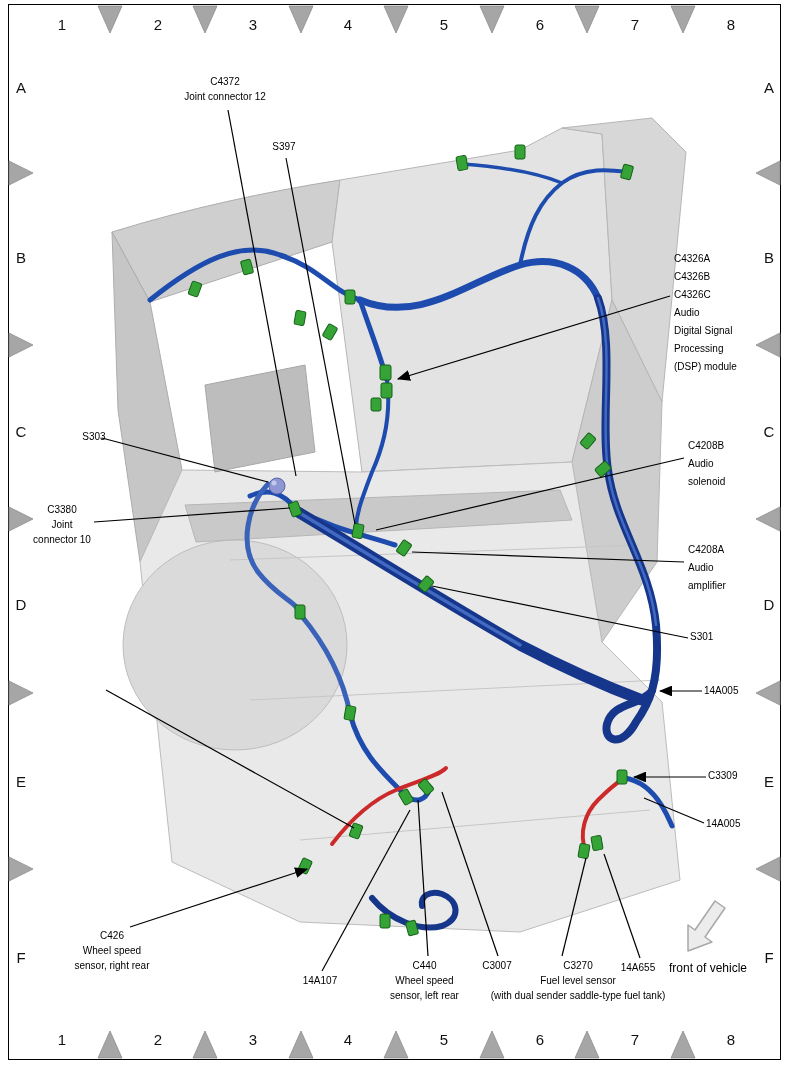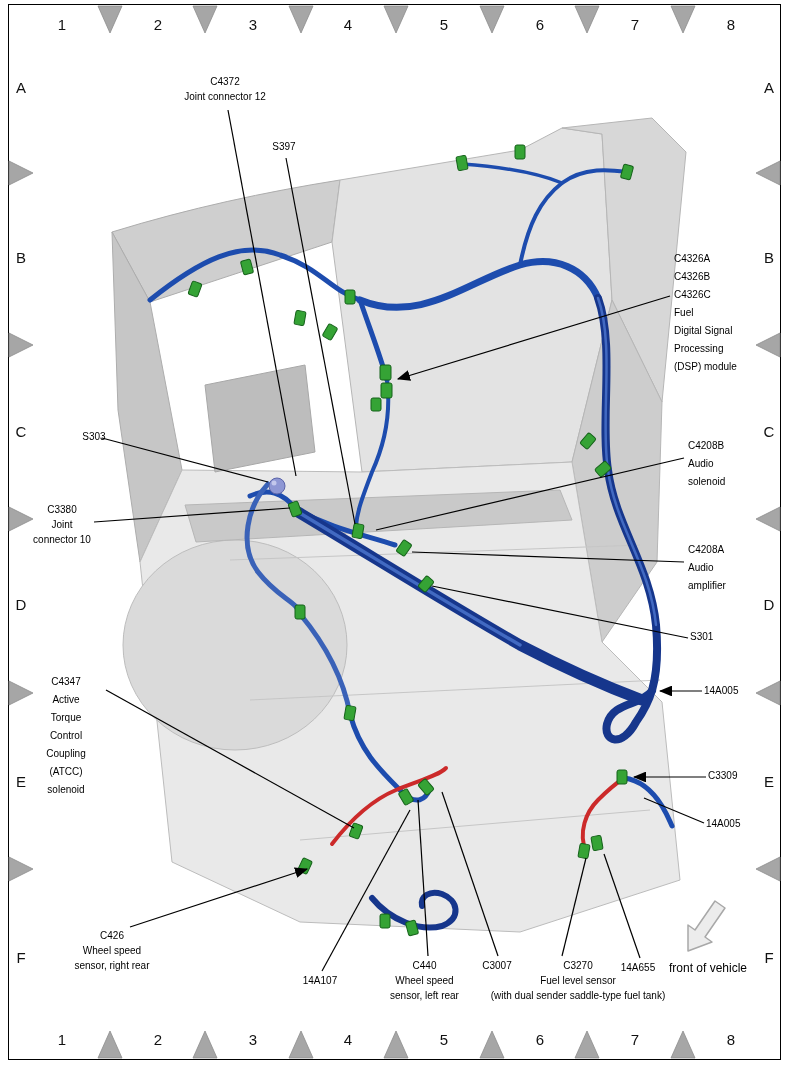--- a/index.html
+++ b/index.html
@@ -185,45 +185,38 @@
       <polygon points="715,901 695,930 688,925 688,951 712,942 705,937 725,908" fill="#ececec" stroke="#a8a8a8" stroke-width="1.5" stroke-linejoin="round"></polygon>
     </g>
   </svg>
 
   <div class="callout tc" style="left:150px;top:74px;width:150px">C4372
 Joint connector 12</div>
   <div class="callout tc" style="left:262px;top:139px;width:44px">S397</div>
   <div class="callout tl lh18" style="left:674px;top:250px;width:112px">C4326A
 C4326B
 C4326C
-Fuel
+Audio
 Digital Signal
 Processing
 (DSP) module</div>
   <div class="callout tl lh18" style="left:688px;top:437px;width:92px">C4208B
 Audio
 solenoid</div>
   <div class="callout tl lh18" style="left:688px;top:541px;width:92px">C4208A
 Audio
 amplifier</div>
   <div class="callout tl" style="left:690px;top:629px;width:52px">S301</div>
   <div class="callout tl" style="left:704px;top:683px;width:62px">14A005</div>
   <div class="callout tl" style="left:708px;top:768px;width:62px">C3309</div>
   <div class="callout tl" style="left:706px;top:816px;width:62px">14A005</div>
   <div class="callout tc" style="left:72px;top:429px;width:44px">S303</div>
   <div class="callout tc" style="left:12px;top:502px;width:100px">C3380
 Joint
 connector 10</div>
-  <div class="callout tc lh18" style="left:16px;top:673px;width:100px">C4347
-Active
-Torque
-Control
-Coupling
-(ATCC)
-solenoid</div>
   <div class="callout tc" style="left:38px;top:928px;width:148px">C426
 Wheel speed
 sensor, right rear</div>
   <div class="callout tc" style="left:288px;top:973px;width:64px">14A107</div>
   <div class="callout tc" style="left:352px;top:958px;width:145px">C440
 Wheel speed
 sensor, left rear</div>
   <div class="callout tc" style="left:472px;top:958px;width:50px">C3007</div>
   <div class="callout tc" style="left:448px;top:958px;width:260px">C3270
 Fuel level sensor

